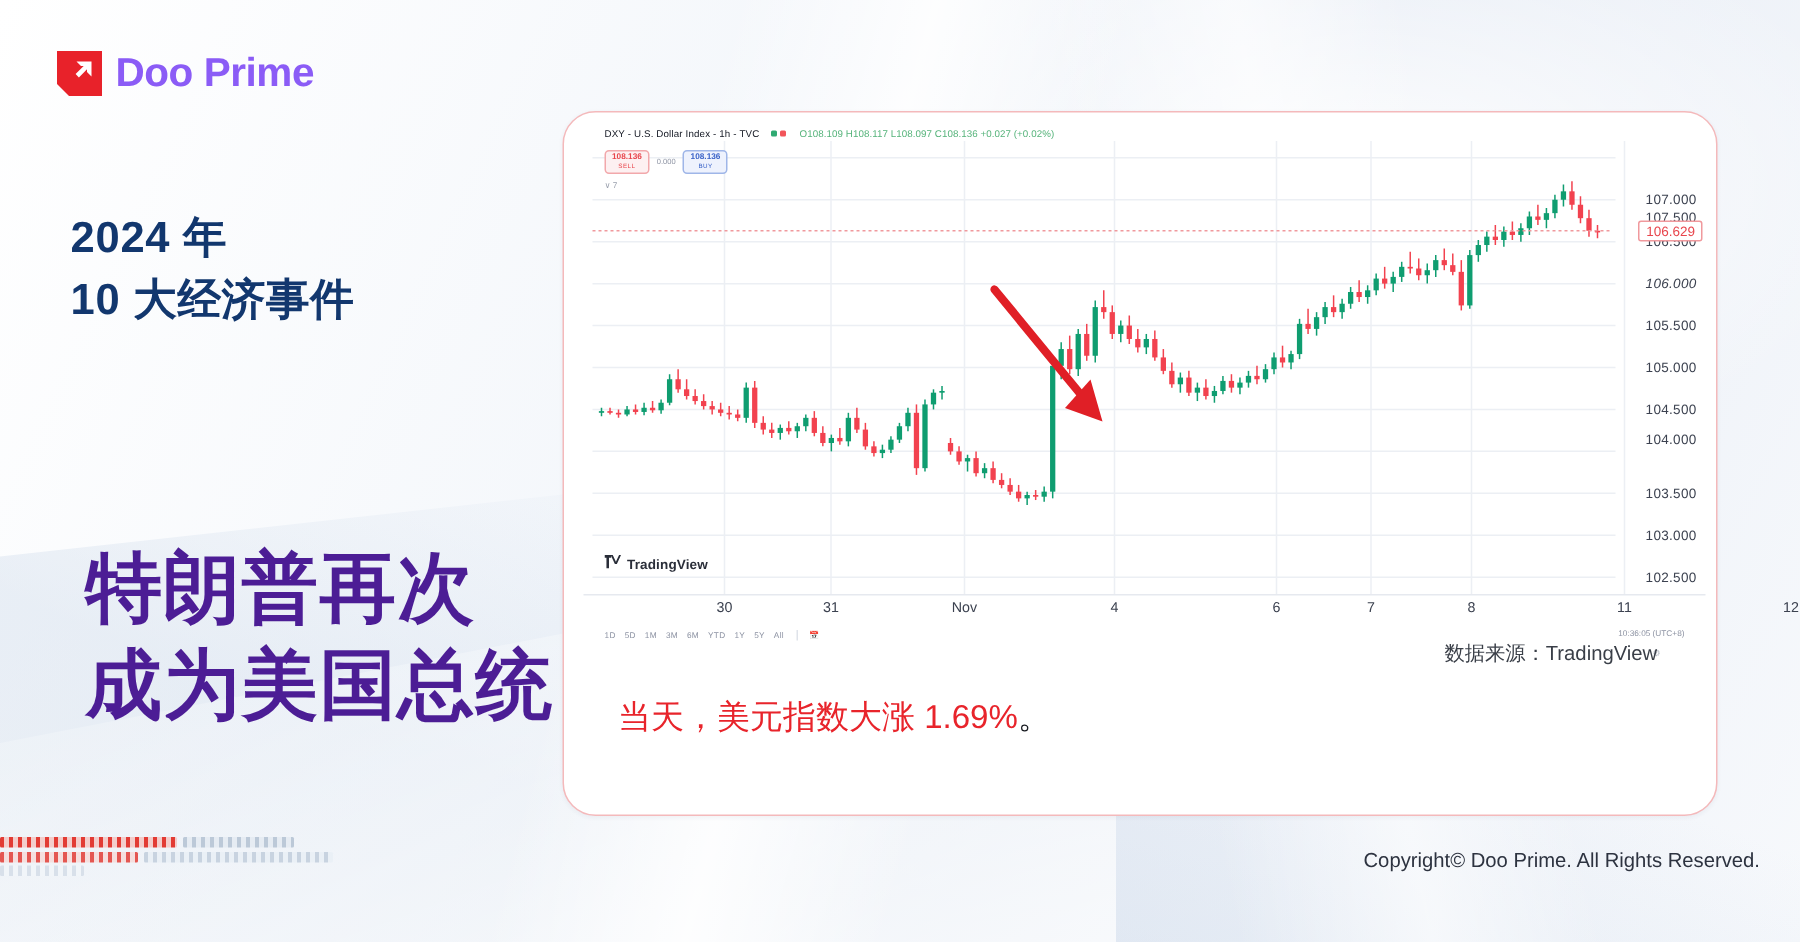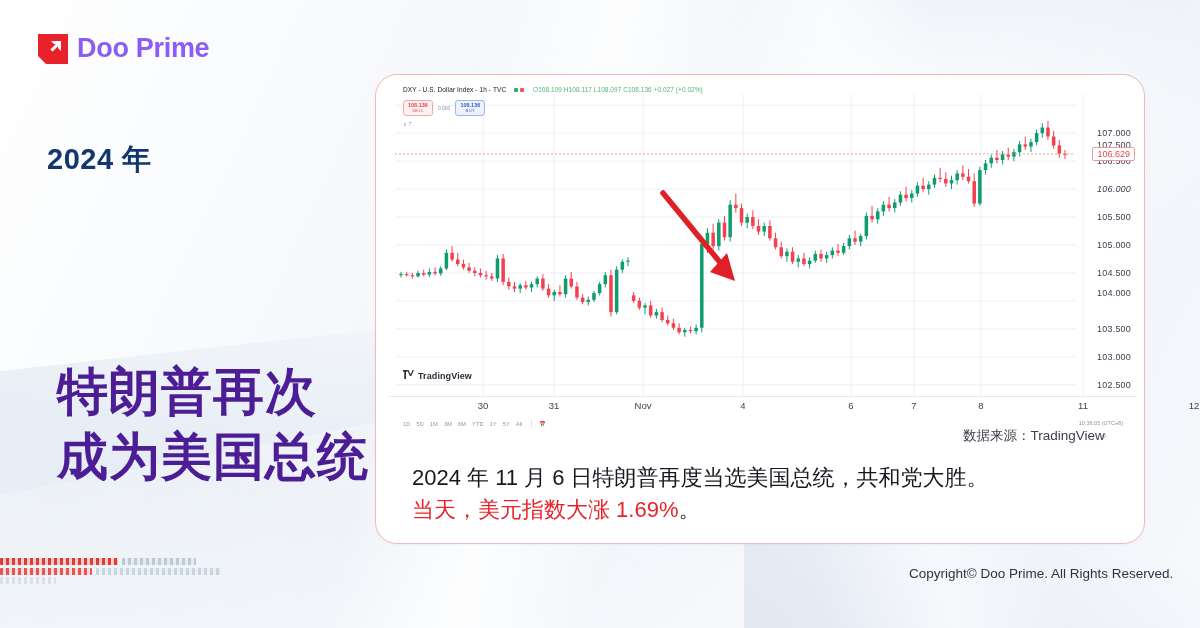--- a/index.html
+++ b/index.html
@@ -133,20 +133,21 @@
     <svg width="30" height="30" viewBox="0 0 30 30">
       <path d="M0 0 H30 V30 H8 L0 22 Z" fill="#e8222a"></path>
       <path d="M13 7 H23 V17 L20 14 V12.2 L14.6 17.6 L12.4 15.4 L17.8 10 H16 Z" fill="#ffffff"></path>
     </svg>
   </span>
   <span class="word">Doo Prime</span>
 </div>
 
 <div class="kicker">
   <div>2024 年</div>
+  <div>10 大经济事件</div>
 </div>
 
 <div class="headline">
   <div>特朗普再次</div>
   <div>成为美国总统</div>
 </div>
 
 <div class="card"></div>
 
 <div class="chart">
@@ -489,19 +490,18 @@
       <span class="sep"></span>
       <span>📅</span>
     </div>
   <div class="clock">10:36:05 (UTC+8)</div>
   <div class="gear">⚙</div>
 </div>
 
 <div class="srctext">数据来源：TradingView</div>
 
 <div class="caption">
-  <div class="l1">2024 年 11 月 6 日特朗普再度当选美国总统，共和党大胜。</div>
   <div>
     <span class="l2">当天，美元指数大涨 1.69%</span><span class="blk">。</span>
   </div>
 </div>
 
 <div class="copyright">Copyright© Doo Prime. All Rights Reserved.</div>
 
 </body></html>

